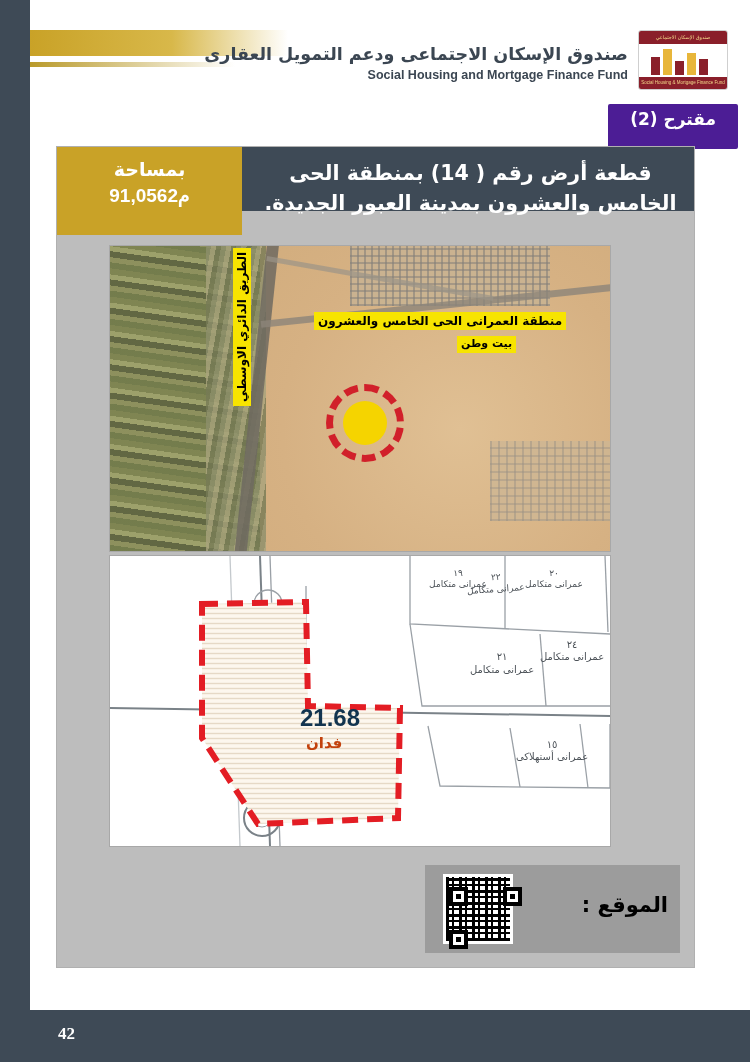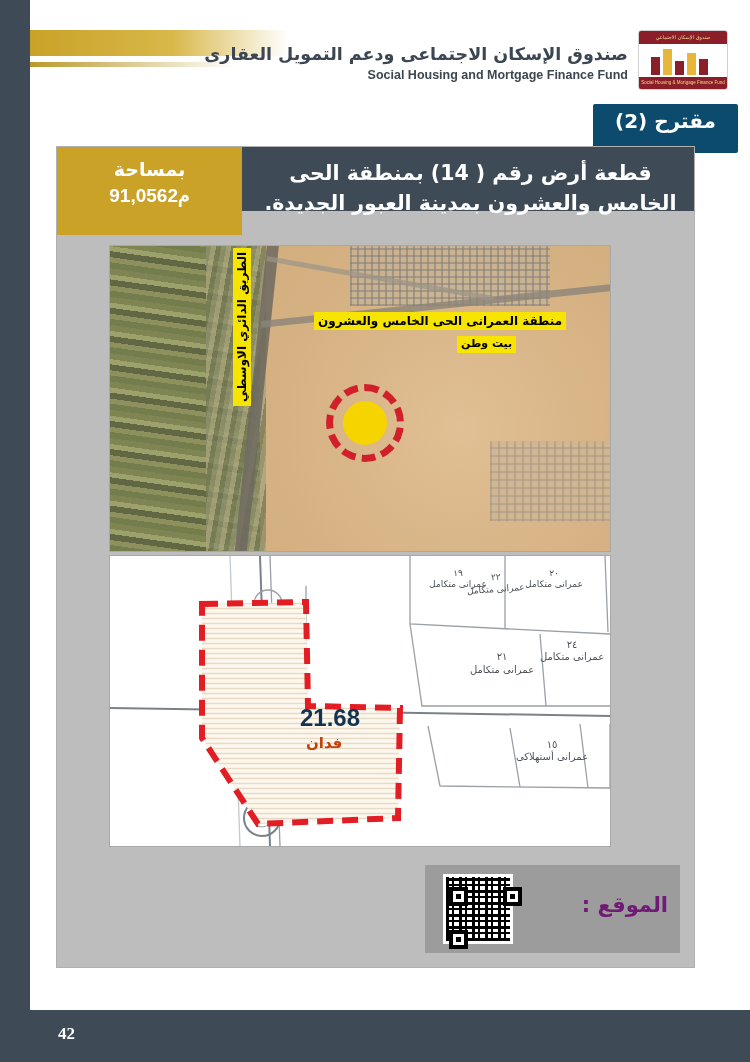--- a/index.html
+++ b/index.html
@@ -118,23 +118,23 @@
     line-height: 12px;
     font-family: "Liberation Sans", sans-serif;
     white-space: nowrap;
     overflow: hidden;
   }
 
   
   .proposal-tab {
     position: absolute;
     right: 12px; top: 104px;
-    background: #0c4a6e;
+    background: #4c1d95;
     color: #ffffff;
-    font-size: 20px;
+    font-size: 17px;
     font-weight: bold;
     padding: 5px 22px 20px 22px;
     direction: rtl;
     border-radius: 2px;
   }
 
   
   .card {
     position: absolute;
     left: 56px; top: 146px;
@@ -342,21 +342,21 @@
   
   .loc-bar {
     position: absolute;
     left: 368px; top: 718px;
     width: 255px; height: 88px;
     background: #9c9c9c;
   }
   .loc-label {
     position: absolute;
     right: 12px; top: 28px;
-    color: #701a75;
+    color: #000000;
     font-size: 21px;
     font-weight: bold;
     direction: rtl;
   }
   .qr {
     position: absolute;
     left: 18px; top: 9px;
     width: 70px; height: 70px;
     background: #ffffff;
     padding: 3px;

